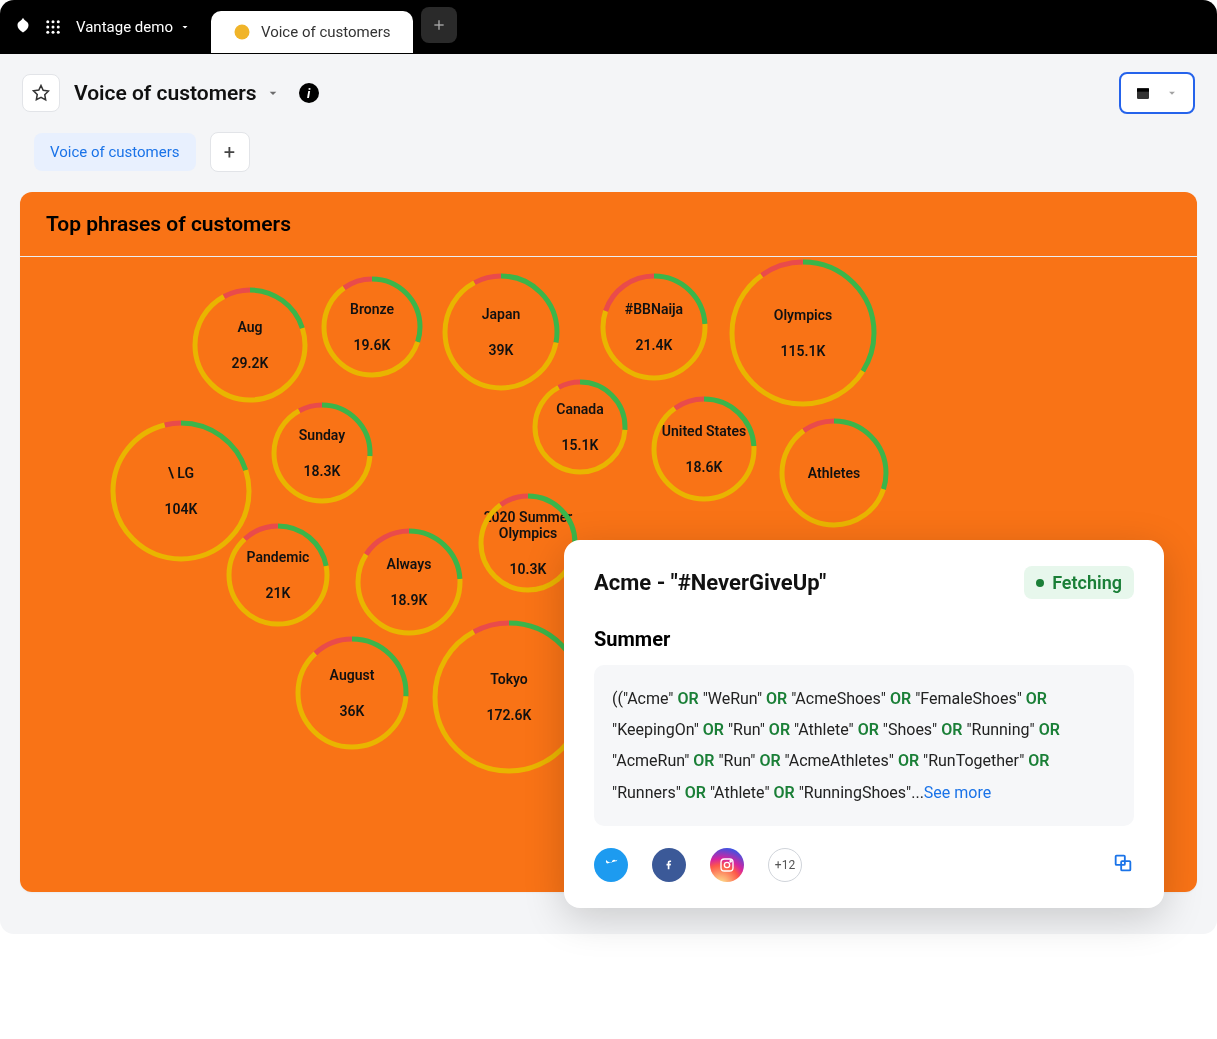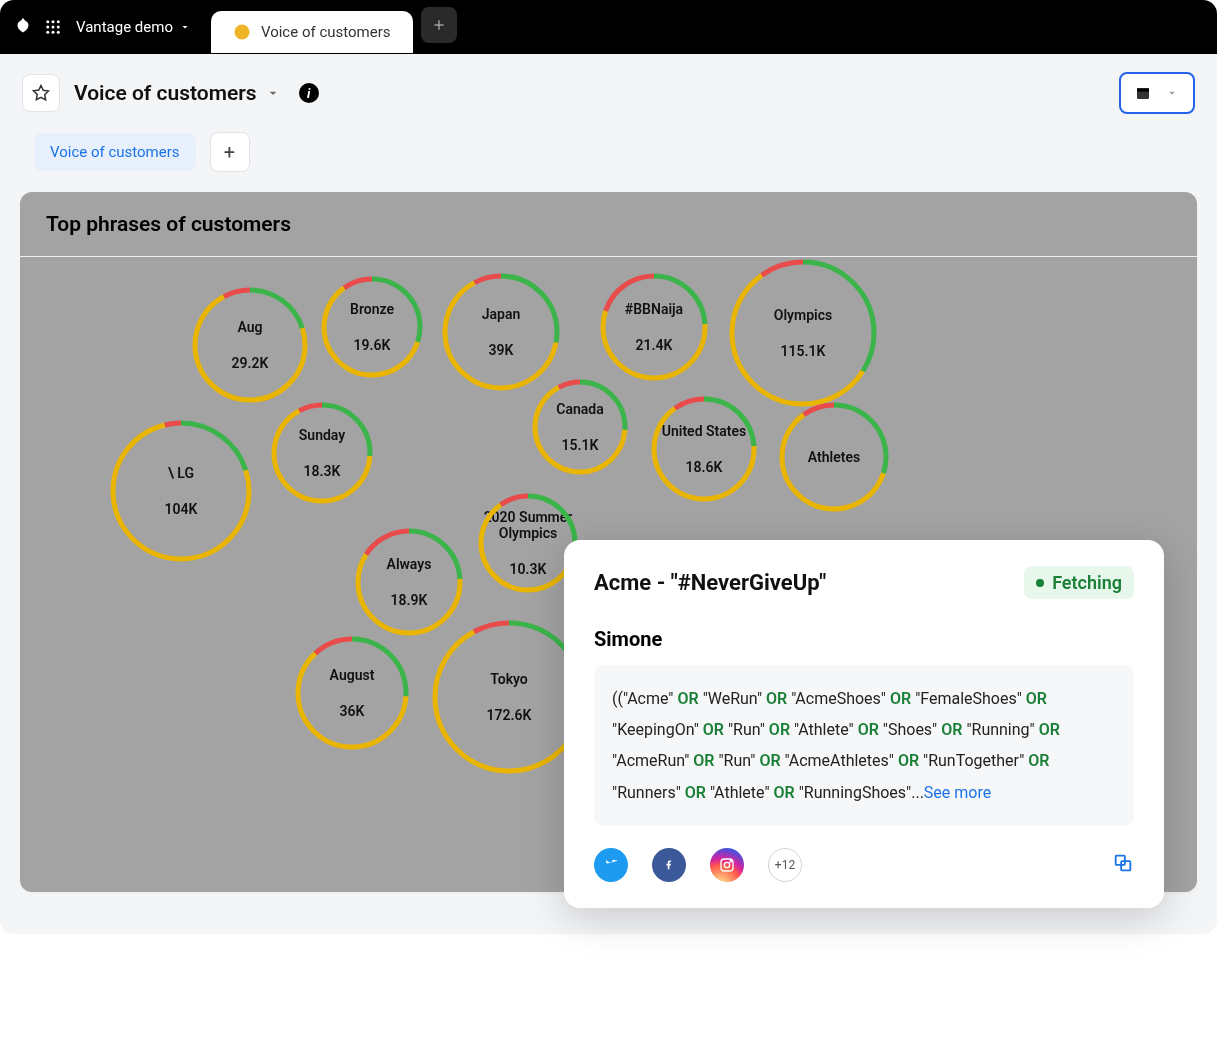--- a/index.html
+++ b/index.html
@@ -25,21 +25,21 @@
 .spacer { flex:1; }
 .date-picker { background:#fff; border:2px solid #2563eb; border-radius:8px; height:42px; display:flex; align-items:center; padding:0 14px; gap:10px; font-size:15px; color:#222; cursor:pointer; }
 .date-picker .chev { opacity:.6; margin-left:4px; }
 
 
 .chip-row { display:flex; align-items:center; gap:14px; padding:6px 22px 14px 34px; }
 .chip { background:#e8f0fe; color:#1a73e8; border-radius:8px; padding:10px 16px; font-size:15px; cursor:pointer; }
 .chip-add { width:40px; height:40px; background:#fff; border:1px solid #e2e4e8; border-radius:8px; display:flex; align-items:center; justify-content:center; cursor:pointer; font-size:20px; color:#444; }
 
 
-.card { background:#a3a3a3; border-radius:12px; margin:6px 20px; padding:0; height:700px; position:relative; box-shadow:0 1px 2px rgba(0,0,0,.04); }
+.card { background:#f97316; border-radius:12px; margin:6px 20px; padding:0; height:700px; position:relative; box-shadow:0 1px 2px rgba(0,0,0,.04); }
 .card-title { font-size:21px; font-weight:600; padding:20px 26px; border-bottom:1px solid #eceef1; }
 
 
 .bubble-area { position:relative; width:100%; height:620px; }
 .bubble { position:absolute; border-radius:50%; display:flex; flex-direction:column; align-items:center; justify-content:center; text-align:center; cursor:pointer; }
 .bubble .label { font-weight:600; font-size:14px; color:#111; }
 .bubble .value { font-weight:600; font-size:14px; color:#111; margin-top:20px; }
 .bubble svg.ring { position:absolute; top:0; left:0; width:100%; height:100%; }
 
 
@@ -216,27 +216,36 @@
         </div>
         <div class="bubble" style="left: 631px; top: 139px; width: 106px; height: 106px;">
           <svg class="ring" viewBox="0 0 106 106">
             <circle cx="53" cy="53" r="50" fill="none" stroke="#3bb54a" stroke-width="5" stroke-dasharray="75.39822368615503 238.7610416728243" stroke-dashoffset="0" transform="rotate(-90 53 53)"></circle>
             <circle cx="53" cy="53" r="50" fill="none" stroke="#e9b500" stroke-width="5" stroke-dasharray="207.34511513692635 106.81415022205297" stroke-dashoffset="-75.39822368615503" transform="rotate(-90 53 53)"></circle>
             <circle cx="53" cy="53" r="50" fill="none" stroke="#e94b4b" stroke-width="5" stroke-dasharray="31.415926535897935 282.7433388230814" stroke-dashoffset="-282.7433388230814" transform="rotate(-90 53 53)"></circle>
           </svg>
           <div class="label">United States</div>
           <div class="value">18.6K</div>
         </div>
-        <div class="bubble" style="left: 759px; top: 145px; width: 110px; height: 110px;">
+        <div class="bubble" style="left: 759px; top: 161px; width: 110px; height: 110px;">
           <svg class="ring" viewBox="0 0 110 110">
             <circle cx="55" cy="55" r="52" fill="none" stroke="#3bb54a" stroke-width="5" stroke-dasharray="98.01769079200155 228.70794518133698" stroke-dashoffset="0" transform="rotate(-90 55 55)"></circle>
             <circle cx="55" cy="55" r="52" fill="none" stroke="#e9b500" stroke-width="5" stroke-dasharray="196.0353815840031 130.69025438933542" stroke-dashoffset="-98.01769079200155" transform="rotate(-90 55 55)"></circle>
             <circle cx="55" cy="55" r="52" fill="none" stroke="#e94b4b" stroke-width="5" stroke-dasharray="32.672563597333856 294.05307237600465" stroke-dashoffset="-294.05307237600465" transform="rotate(-90 55 55)"></circle>
           </svg>
           <div class="label">Athletes</div>
+        </div>
+        <div class="bubble" style="left: 206px; top: 266px; width: 104px; height: 104px;">
+          <svg class="ring" viewBox="0 0 104 104">
+            <circle cx="52" cy="52" r="49" fill="none" stroke="#3bb54a" stroke-width="5" stroke-dasharray="67.73273761139593 240.14334244040379" stroke-dashoffset="0" transform="rotate(-90 52 52)"></circle>
+            <circle cx="52" cy="52" r="49" fill="none" stroke="#e9b500" stroke-width="5" stroke-dasharray="203.1982128341878 104.67786721761189" stroke-dashoffset="-67.73273761139593" transform="rotate(-90 52 52)"></circle>
+            <circle cx="52" cy="52" r="49" fill="none" stroke="#e94b4b" stroke-width="5" stroke-dasharray="36.945129606215964 270.93095044558373" stroke-dashoffset="-270.93095044558373" transform="rotate(-90 52 52)"></circle>
+          </svg>
+          <div class="label">Pandemic</div>
+          <div class="value">21K</div>
         </div>
         <div class="bubble" style="left: 335px; top: 271px; width: 108px; height: 108px;">
           <svg class="ring" viewBox="0 0 108 108">
             <circle cx="54" cy="54" r="51" fill="none" stroke="#3bb54a" stroke-width="5" stroke-dasharray="76.90618815987813 243.53626250628076" stroke-dashoffset="0" transform="rotate(-90 54 54)"></circle>
             <circle cx="54" cy="54" r="51" fill="none" stroke="#e9b500" stroke-width="5" stroke-dasharray="192.26547039969532 128.17698026646357" stroke-dashoffset="-76.90618815987813" transform="rotate(-90 54 54)"></circle>
             <circle cx="54" cy="54" r="51" fill="none" stroke="#e94b4b" stroke-width="5" stroke-dasharray="51.270792106585425 269.1716585595735" stroke-dashoffset="-269.1716585595734" transform="rotate(-90 54 54)"></circle>
           </svg>
           <div class="label">Always</div>
           <div class="value">18.9K</div>
         </div>
@@ -272,21 +281,21 @@
 </div>
 
 <div class="popover">
   <div class="popover-header">
     <div class="popover-title">Acme - "#NeverGiveUp"</div>
     <div class="status-badge">
       <span class="dot"></span>
       <span>Fetching</span>
     </div>
   </div>
-  <div class="query-label">Simone</div>
+  <div class="query-label">Summer</div>
   <div class="query-box" id="query-box"><span>(("Acme" </span><span class="op">OR</span><span> "WeRun" </span><span class="op">OR</span><span> "AcmeShoes" </span><span class="op">OR</span><span> "FemaleShoes" </span><span class="op">OR</span><span> "KeepingOn" </span><span class="op">OR</span><span> "Run" </span><span class="op">OR</span><span> "Athlete" </span><span class="op">OR</span><span> "Shoes" </span><span class="op">OR</span><span> "Running" </span><span class="op">OR</span><span> "AcmeRun" </span><span class="op">OR</span><span> "Run" </span><span class="op">OR</span><span> "AcmeAthletes" </span><span class="op">OR</span><span> "RunTogether" </span><span class="op">OR</span><span> "Runners" </span><span class="op">OR</span><span> "Athlete" </span><span class="op">OR</span><span> "RunningShoes"...</span><span class="see-more">See more</span></div>
   <div class="popover-footer">
     <div class="social tw">
       <svg width="16" height="16" viewBox="0 0 24 24" fill="#fff">
           <path d="M22 5.8c-.7.3-1.5.6-2.3.7.8-.5 1.5-1.3 1.8-2.3-.8.5-1.7.8-2.6 1-1.5-1.6-4.1-1.2-5.2.8-.5.9-.6 1.9-.3 2.9C9.9 8.7 6.9 7.1 4.9 4.6c-1 1.7-.5 3.9 1.2 5-..6 0-1.2-.2-1.8-.5 0 1.8 1.3 3.4 3.1 3.8-.6.2-1.2.2-1.8.1.5 1.6 2 2.7 3.7 2.7-1.6 1.2-3.5 1.8-5.4 1.6 1.8 1.2 4 1.8 6.2 1.8 7.5 0 11.6-6.4 11.3-12.1.8-.6 1.5-1.3 2-2.2z"></path>
         </svg>
     </div>
     <div class="social fb">
       <svg width="10" height="16" viewBox="0 0 24 24" fill="#fff">
           <path d="M13 22v-9h3l1-4h-4V7c0-1 .3-2 2-2h2V1h-3c-3 0-5 2-5 5v3H6v4h3v9h4z"></path>

